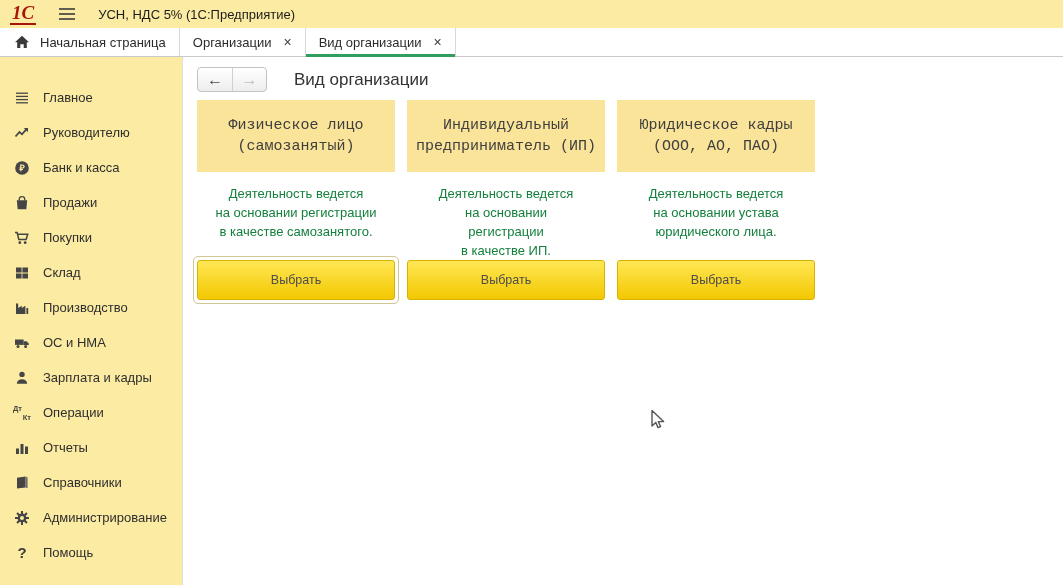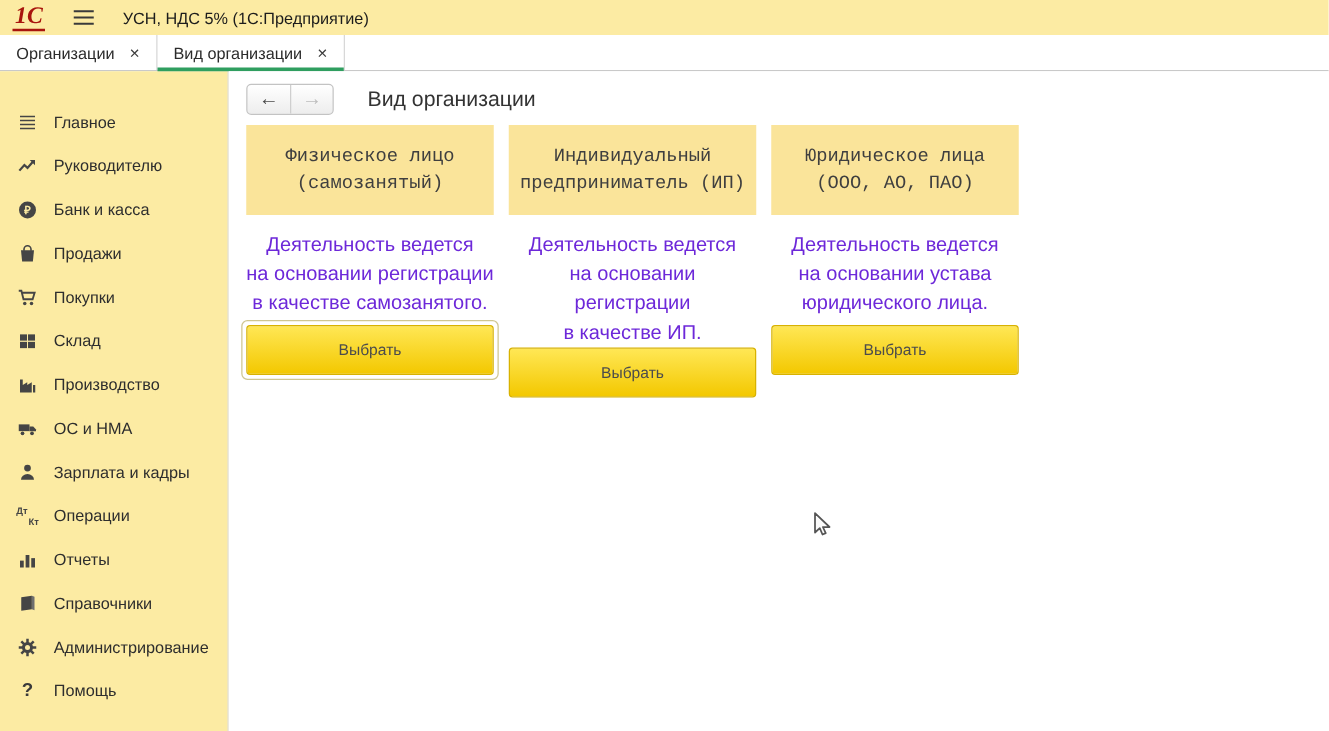--- a/index.html
+++ b/index.html
@@ -75,21 +75,21 @@
   .page-title { margin-left:27px; font-size:17px; color:#333; }
 
   .cards { position:absolute; left:14px; top:43px; display:flex; gap:12px; }
   .card { width:198px; height:200px; display:flex; flex-direction:column; }
   .card-head {
     background:#fae49a; min-height:72px; display:flex; align-items:center;
     justify-content:center; text-align:center; font-size:15px; color:#3f3f3f;
     line-height:1.4; padding:4px;font-family:Liberation Mono, monospace;
   }
   .card-desc {
-    margin-top:13px; text-align:center; font-size:16px; color:#6d28d9;
+    margin-top:13px; text-align:center; font-size:13px; color:#15803d;
     line-height:1.45;
   }
   .card-btnwrap { margin-top:auto; position:relative; }
   .btn-select {
     display:block; width:100%; height:40px;
     background:linear-gradient(#ffe755,#f3c800);
     border:1px solid #d8b200; border-radius:3px;
     font-family:inherit; font-size:12.5px; color:#4c4c4c; cursor:pointer;
   }
   .card.focused .card-btnwrap::after {
@@ -112,20 +112,28 @@
             <line x1="1" y1="7" x2="17" y2="7"></line>
             <line x1="1" y1="12" x2="17" y2="12"></line>
           </g>
         </svg>
     </span>
     <span class="win-title">УСН, НДС 5% (1С:Предприятие)</span>
   </div>
 
   <div class="tabbar">
     <div class="tab">
+      <span class="icon16">
+        <svg width="16" height="16" viewBox="0 0 16 16">
+            <path d="M8 1.8 L15 8.2 h-2.2 V14 H9.7 V10.2 H6.3 V14 H3.2 V8.2 H1 Z" fill="#3a3a3a"></path>
+          </svg>
+      </span>
+      <span>Начальная страница</span>
+    </div>
+    <div class="tab">
       <span>Организации</span>
       <span class="tab-close">×</span>
     </div>
     <div class="tab active">
       <span>Вид организации</span>
       <span class="tab-close">×</span>
     </div>
   </div>
 
   <div class="layout">
@@ -327,21 +335,21 @@
             <span>регистрации</span><br>
             <span>в качестве ИП.</span>
           </div>
           <div class="card-btnwrap">
             <button class="btn-select">Выбрать</button>
           </div>
         </div>
 
         <div class="card">
           <div class="card-head">
-            <div><span>Юридическое лица</span><br><span>(ООО, АО, ПАО)</span></div>
+            <div><span>Юридическое кадры</span><br><span>(ООО, АО, ПАО)</span></div>
           </div>
           <div class="card-desc">
             <span>Деятельность ведется</span><br>
             <span>на основании устава</span><br>
             <span>юридического лица.</span>
           </div>
           <div class="card-btnwrap">
             <button class="btn-select">Выбрать</button>
           </div>
         </div>

